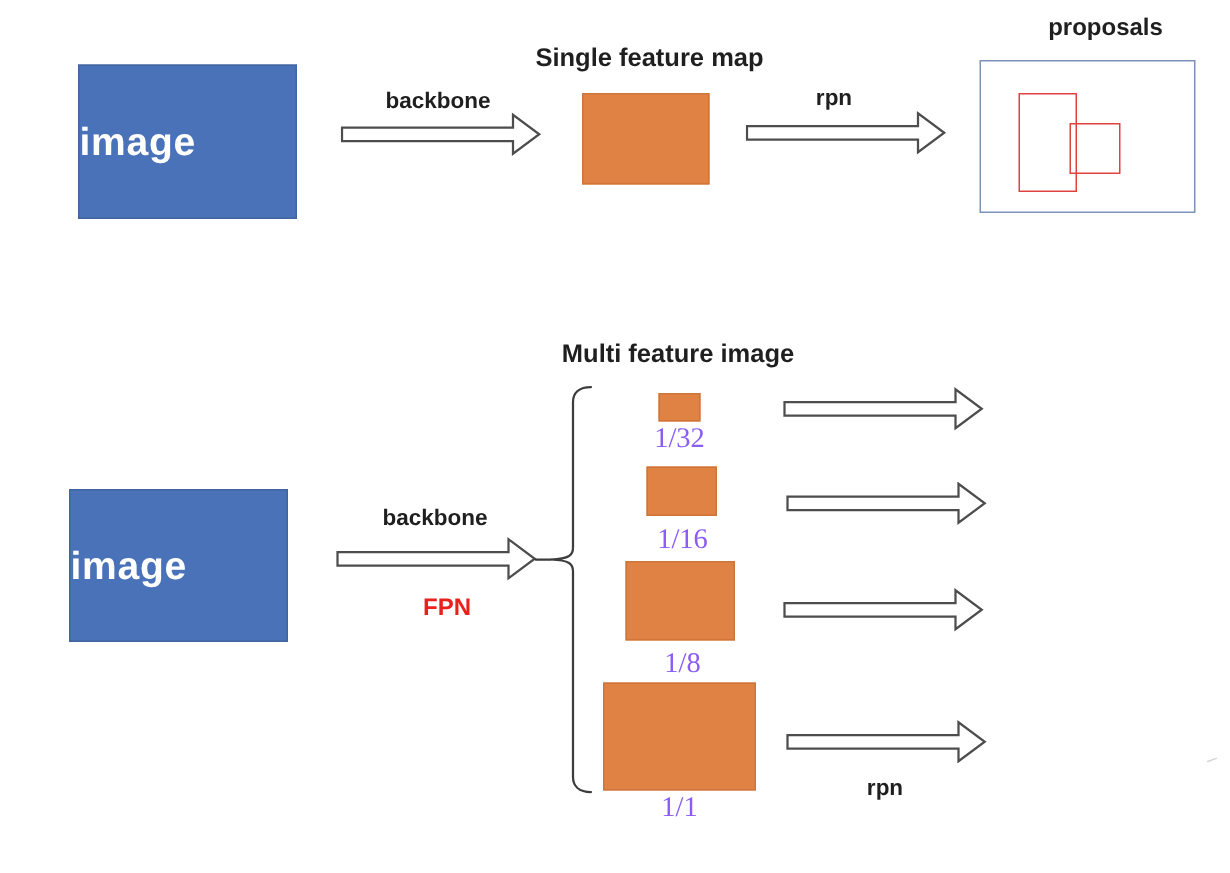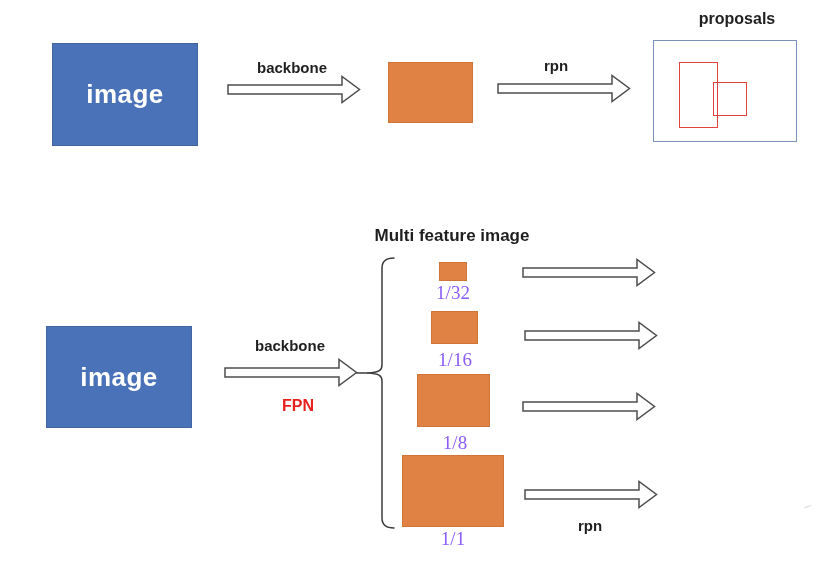--- a/index.html
+++ b/index.html
@@ -12,21 +12,21 @@
     width:820px;height:582px;
     background:#ffffff;
     overflow:hidden;
   }
   .abs{position:absolute;}
 
   
   .blue-box{
     background:var(--blue,#4a72b9);
     border:1px solid #42659f;
-    display:flex;align-items:center;justify-content:center;
+    display:flex;align-items:center;justify-content:flex-start;
     color:#ffffff;
     font-weight:bold;
     font-size:26px;
     letter-spacing:.5px;
   }
 
   
   .orange-box{
     background:var(--orange,#df8243);
     border:1px solid #d0753a;
@@ -97,20 +97,21 @@
   <div class="abs blue-box" style="left:52px;top:43px;width:144px;height:101px;">
     <span>image</span>
   </div>
 
   <div class="abs lbl lbl-15" style="left:292px;top:59px;">backbone</div>
 
   <svg class="abs arrow" style="left:227px;top:75px;" width="134" height="29" viewBox="0 0 134 29">
     <polygon points="1,10 115,10 115,1.5 132.5,14.5 115,27.5 115,19 1,19"></polygon>
   </svg>
 
+  <div class="abs lbl lbl-17" style="left:433px;top:29px;">Single feature map</div>
 
   <div class="abs orange-box" style="left:388px;top:62px;width:85px;height:61px;"></div>
 
   <div class="abs lbl lbl-15" style="left:556px;top:57px;">rpn</div>
 
   <svg class="abs arrow" style="left:497px;top:74px;" width="134" height="29" viewBox="0 0 134 29">
     <polygon points="1,10 115,10 115,1.5 132.5,14.5 115,27.5 115,19 1,19"></polygon>
   </svg>
 
   <div class="abs lbl lbl-16" style="left:728px;top:10px;">proposals</div>

